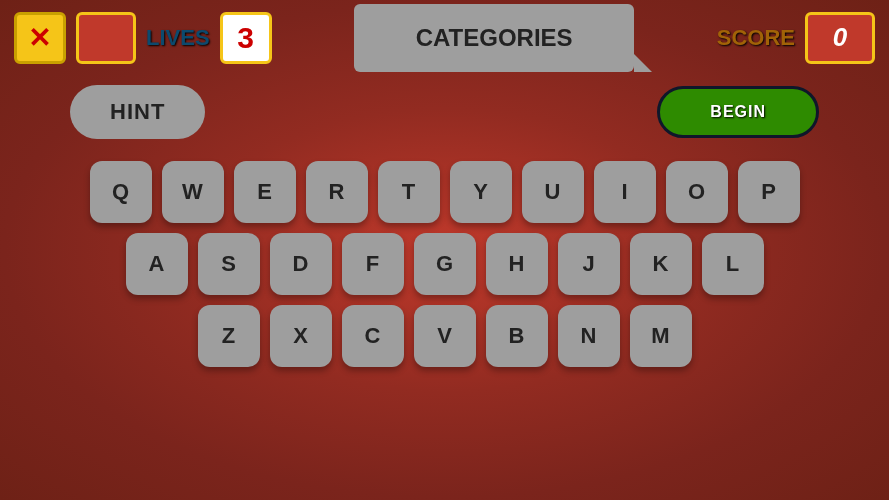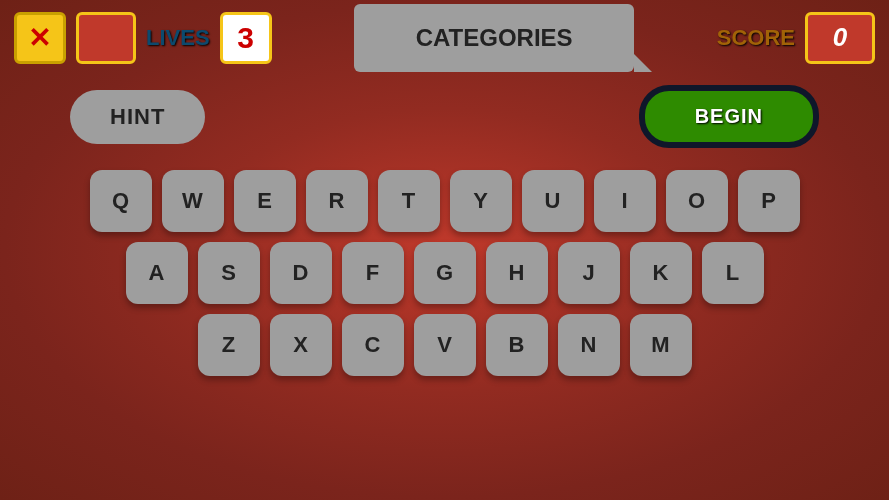--- a/index.html
+++ b/index.html
@@ -150,24 +150,24 @@
       padding: 14px 40px;
       font-size: 22px;
       font-weight: 900;
       color: #222;
       cursor: pointer;
       letter-spacing: 1px;
     }
 
     .begin-btn {
       background: #2e8b00;
-      border: 6px solid #0f172a;
+      border: 3px solid #0f172a;
       border-radius: 30px;
       padding: 14px 50px;
-      font-size: 20px;
+      font-size: 16px;
       font-weight: 900;
       color: white;
       cursor: pointer;
       letter-spacing: 1px;
       text-shadow: 1px 1px 2px #000;
     }
 
     
     .keyboard {
       display: flex;

